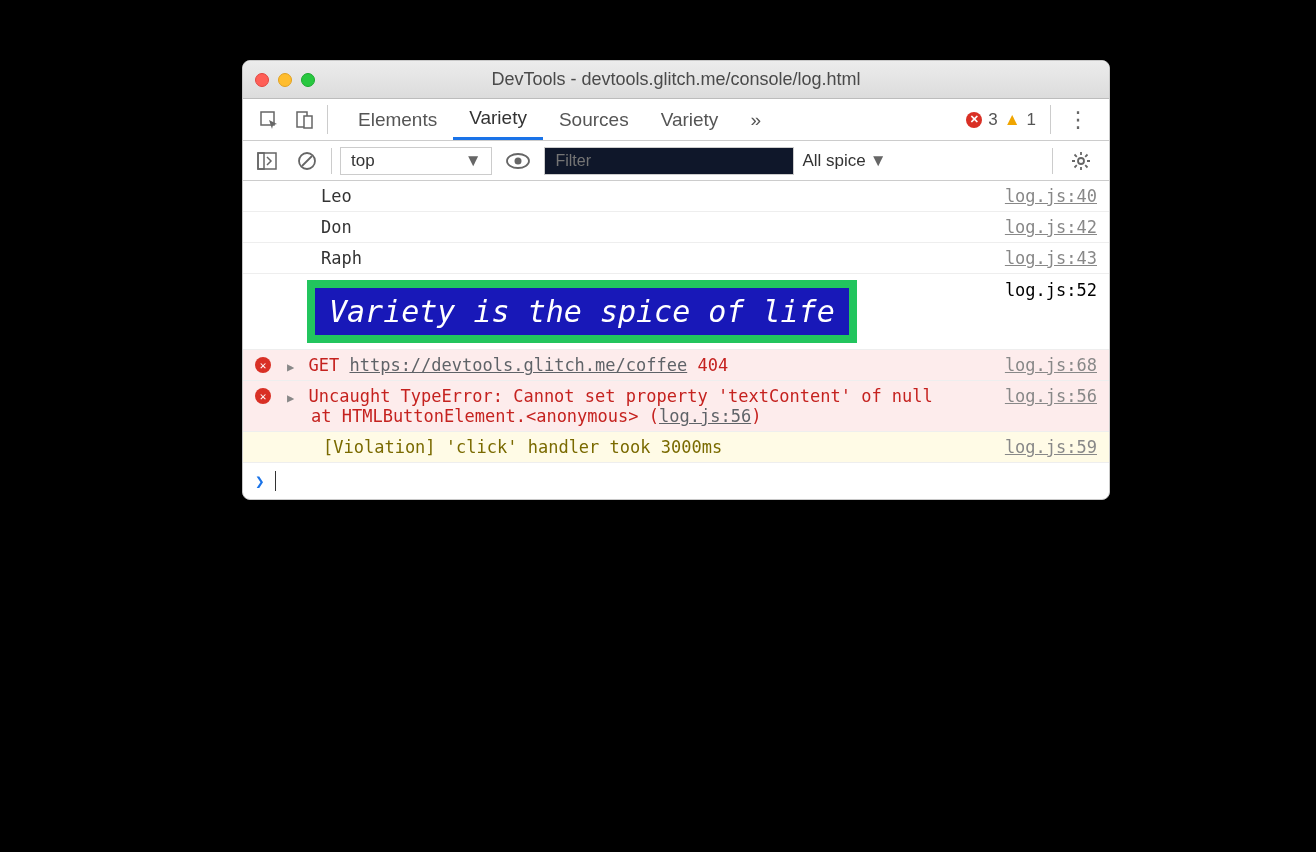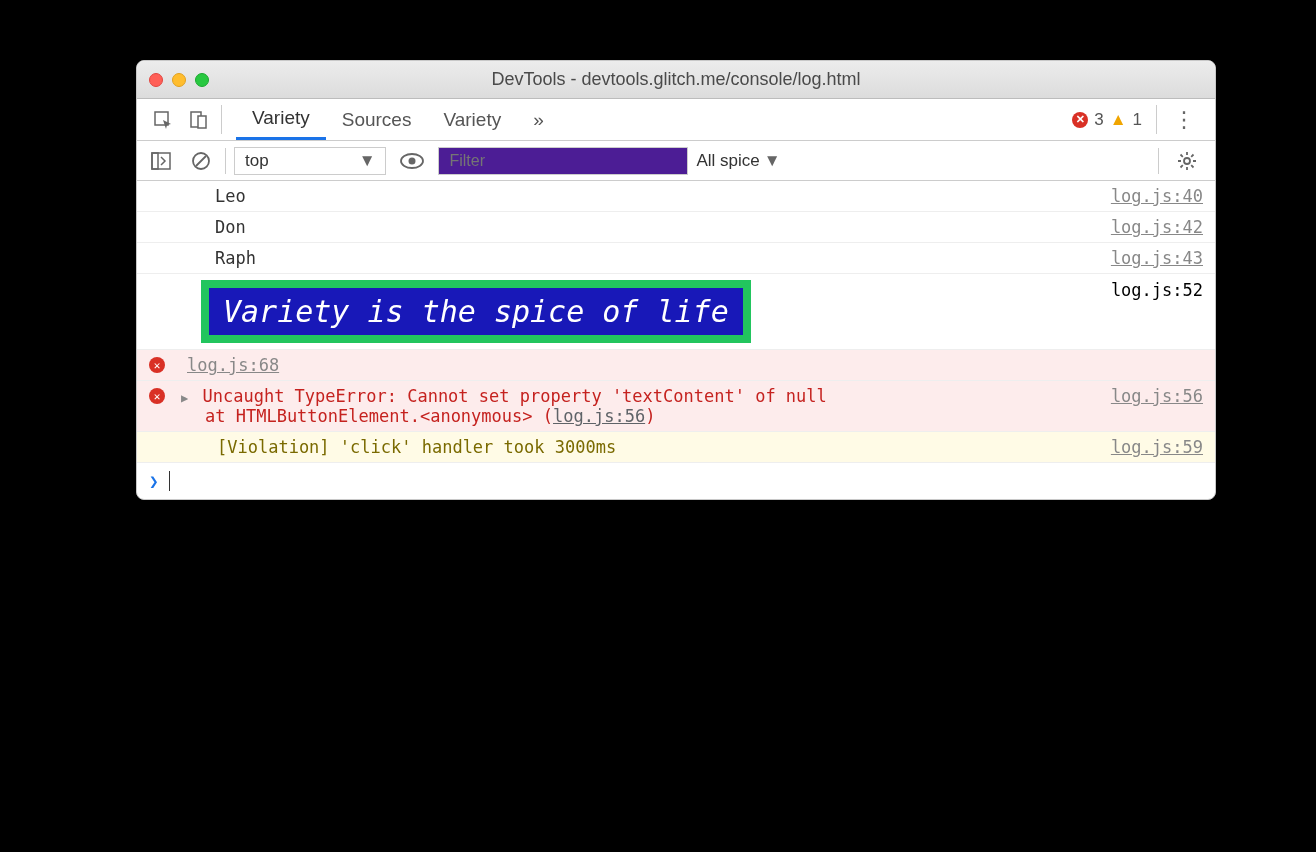--- a/index.html
+++ b/index.html
@@ -7,21 +7,21 @@
     background: #000;
     width: 1316px;
     height: 852px;
     font-family: -apple-system, "Helvetica Neue", Arial, sans-serif;
     display: flex;
     align-items: flex-start;
     justify-content: center;
     padding-top: 60px;
   }
   .window {
-    width: 1080px;
+    width: 868px;
     background: #fff;
     border-radius: 8px;
     box-shadow: 0 25px 60px rgba(0,0,0,0.5);
     overflow: hidden;
     border: 1px solid #c8c8c8;
     margin-left: 36px;
   }
   .titlebar {
     height: 38px;
     background: linear-gradient(#ececec,#dcdcdc);
@@ -71,21 +71,21 @@
     color:#555;
   }
   .toolbar2 .iconbtn { padding:0 6px; display:flex; align-items:center; }
   .context-select {
     display:flex; align-items:flex-start; gap:90px;
     border:1px solid #ccc; padding:3px 10px; color:#333;
     background:#fff;
   }
   .filter-input {
     border:1px solid #ccc; padding:4px 10px; width:250px;
-    font-size:16px; color:#888; background:#4c1d95;
+    font-size:16px; color:#888; background:#0f172a;
   }
   .levels { display:flex; align-items:center; gap:4px; color:#333; }
   .toolbar2 .spacer { flex:1; }
   .gear { padding:0 10px; color:#666; font-size:20px; }
 
   .console-body {
     font-family: Menlo, Consolas, monospace;
     font-size: 17px;
   }
   .row {
@@ -154,20 +154,21 @@
         </svg>
     </div>
     <div class="tool">
       <svg width="20" height="20" viewBox="0 0 20 20">
           <rect x="2" y="2" width="10" height="15" fill="none" stroke="#666" stroke-width="1.5"></rect>
           <rect x="9" y="6" width="8" height="12" fill="#fff" stroke="#666" stroke-width="1.5"></rect>
         </svg>
     </div>
     <div class="divider"></div>
     <div class="tabs">
+      <div class="tab">Elements</div>
       <div class="tab active">Variety</div>
       <div class="tab">Sources</div>
       <div class="tab">Variety</div>
       <div class="tab">»</div>
     </div>
     <div class="spacer"></div>
     <div class="errcount">
       <span class="circ-err">✕</span>
       <span>3</span>
       <span class="tri-warn">▲</span>
@@ -243,20 +244,26 @@
       <div style="flex:1; display:flex;">
         <div class="styled-box">Variety is the spice of life</div>
       </div>
       <a class="src">log.js:52</a>
     </div>
 
     <div class="row error">
       <div class="gutter">
           <span class="circ-err">✕</span>
         </div>
+      <div class="content">
+        <span class="disclosure">▶</span>
+        <span class="method">GET</span>
+        <a class="url inline">https://devtools.glitch.me/coffee</a>
+        <span class="status404">404</span>
+      </div>
       <a class="src">log.js:68</a>
     </div>
 
     <div class="row error">
       <div class="gutter">
           <span class="circ-err">✕</span>
         </div>
       <div class="content">
         <span class="disclosure">▶</span>
         <span>Uncaught TypeError: Cannot set property 'textContent' of null</span>

